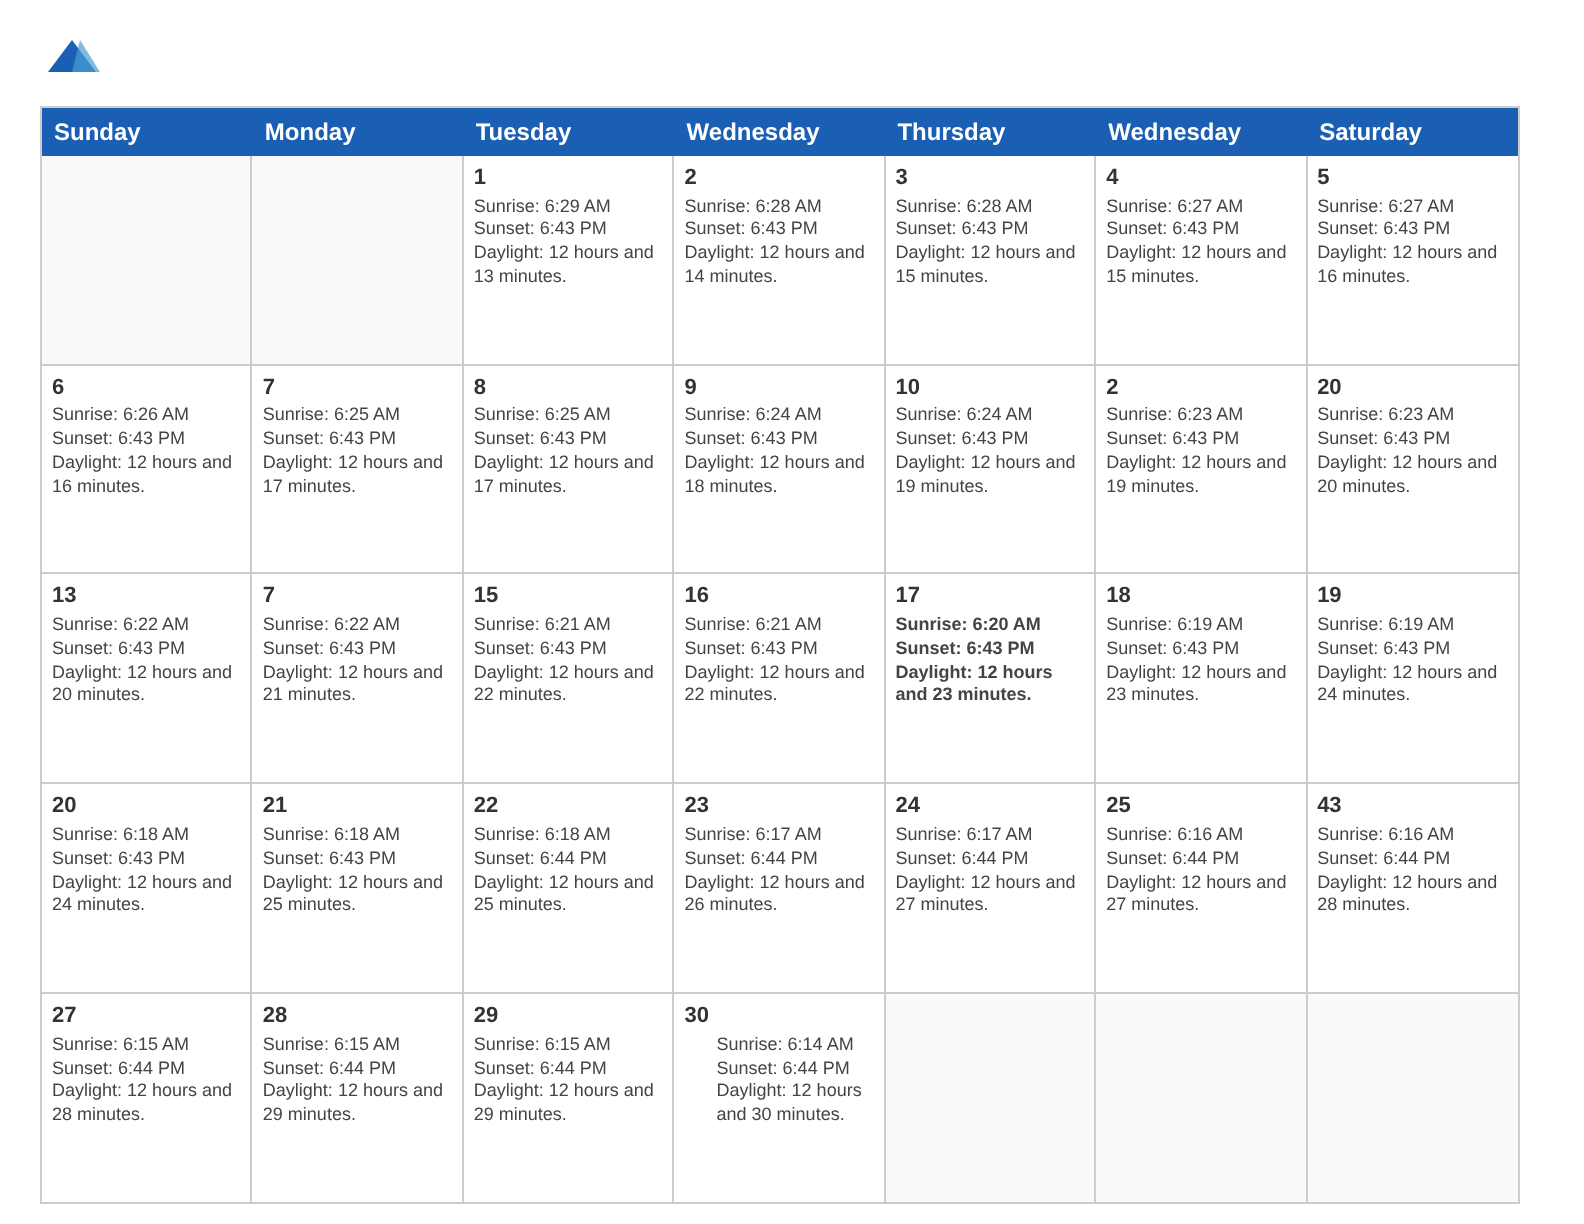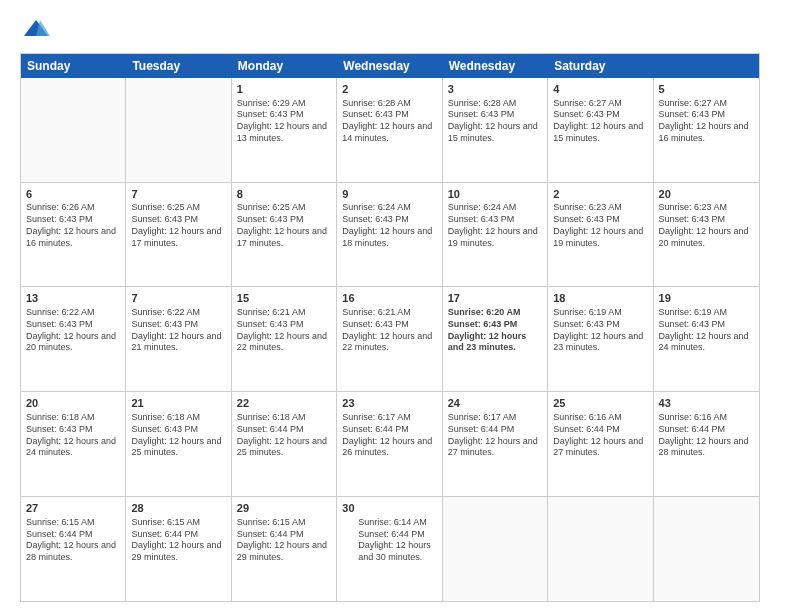--- a/index.html
+++ b/index.html
@@ -134,23 +134,24 @@
     </div>
     <div class="title-block">
       <div class="month-title"></div>
       <div class="location"></div>
     </div>
   </div>
 
   <div class="calendar">
     <div class="cal-header">
     <div class="cal-header-cell">Sunday</div>
+        <div class="cal-header-cell">Monday</div>
         <div class="cal-header-cell">Tuesday</div>
-        <div class="cal-header-cell">Monday</div>
         <div class="cal-header-cell">Wednesday</div>
+        <div class="cal-header-cell">Thursday</div>
         <div class="cal-header-cell">Wednesday</div>
         <div class="cal-header-cell">Saturday</div>
       </div>
     <div class="cal-body">
     <div class="cal-row">
           <div class="cal-cell empty"></div>
           <div class="cal-cell empty"></div>
           <div class="cal-cell">
             <span class="day-num">1</span>
             <div class="cell-text" style="white-space: pre-line;">Sunrise: 6:29 AM

